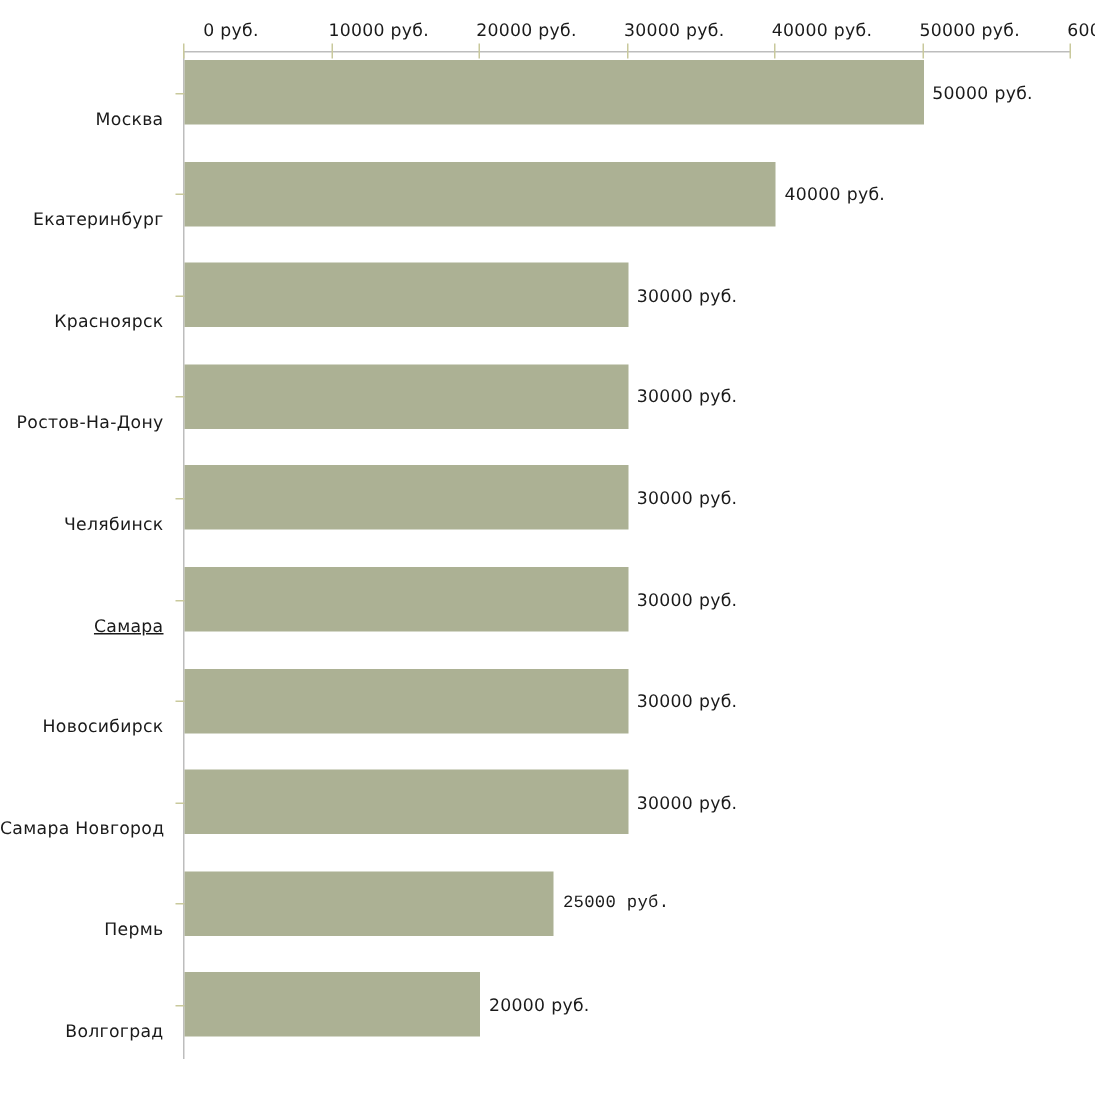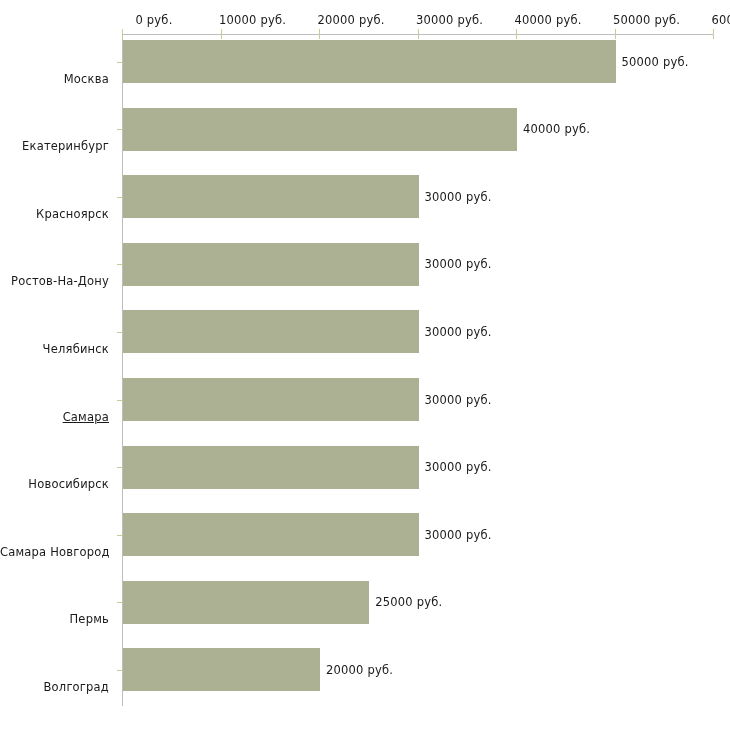--- a/index.html
+++ b/index.html
@@ -174,18 +174,18 @@
       <div class="bar-value" style="left: 424.5px; top: 264.3px;">30000 руб.</div>
       <div class="bar" title="Челябинск — 30000 руб." style="top: 310.4px; width: 295.5px; height: 43px; background: rgb(172, 177, 148);"></div>
       <div class="bar-value" style="left: 424.5px; top: 331.9px;">30000 руб.</div>
       <div class="bar" title="Самара — 30000 руб." style="top: 378px; width: 295.5px; height: 43px; background: rgb(172, 177, 148);"></div>
       <div class="bar-value" style="left: 424.5px; top: 399.5px;">30000 руб.</div>
       <div class="bar" title="Новосибирск — 30000 руб." style="top: 445.6px; width: 295.5px; height: 43px; background: rgb(172, 177, 148);"></div>
       <div class="bar-value" style="left: 424.5px; top: 467.1px;">30000 руб.</div>
       <div class="bar" title="Нижний Новгород — 30000 руб." style="top: 513.2px; width: 295.5px; height: 43px; background: rgb(172, 177, 148);"></div>
       <div class="bar-value" style="left: 424.5px; top: 534.7px;">30000 руб.</div>
       <div class="bar" title="Пермь — 25000 руб." style="top: 580.8px; width: 246.25px; height: 43px; background: rgb(172, 177, 148);"></div>
-      <div class="bar-value" style="left: 375.25px; top: 602.3px;">25000 руб.</div>
+      <div class="bar-value" style="left: 375.25px; top: 602.3px; font-family: Liberation Mono, monospace;">25000 руб.</div>
       <div class="bar" title="Волгоград — 20000 руб." style="top: 648.4px; width: 197px; height: 43px; background: rgb(172, 177, 148);"></div>
       <div class="bar-value" style="left: 326px; top: 669.9px;">20000 руб.</div>
     </div>
 
 </div>
 
 </body></html>

